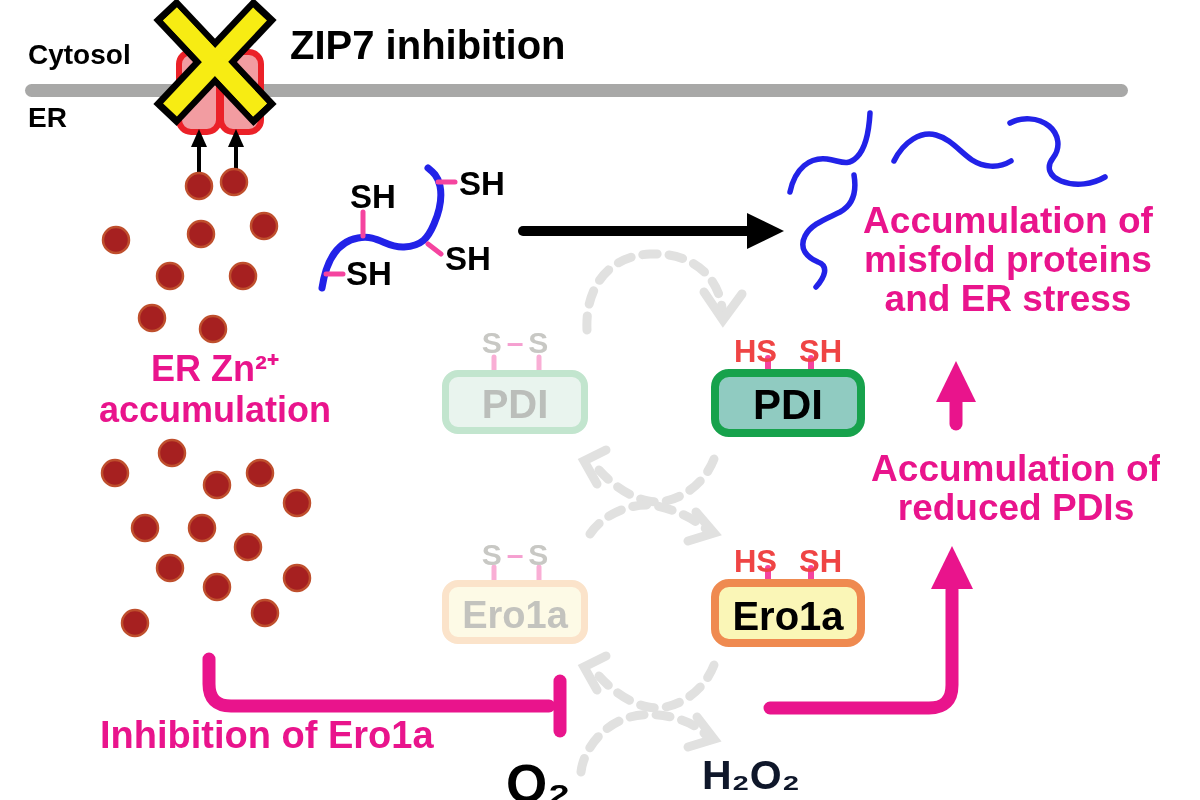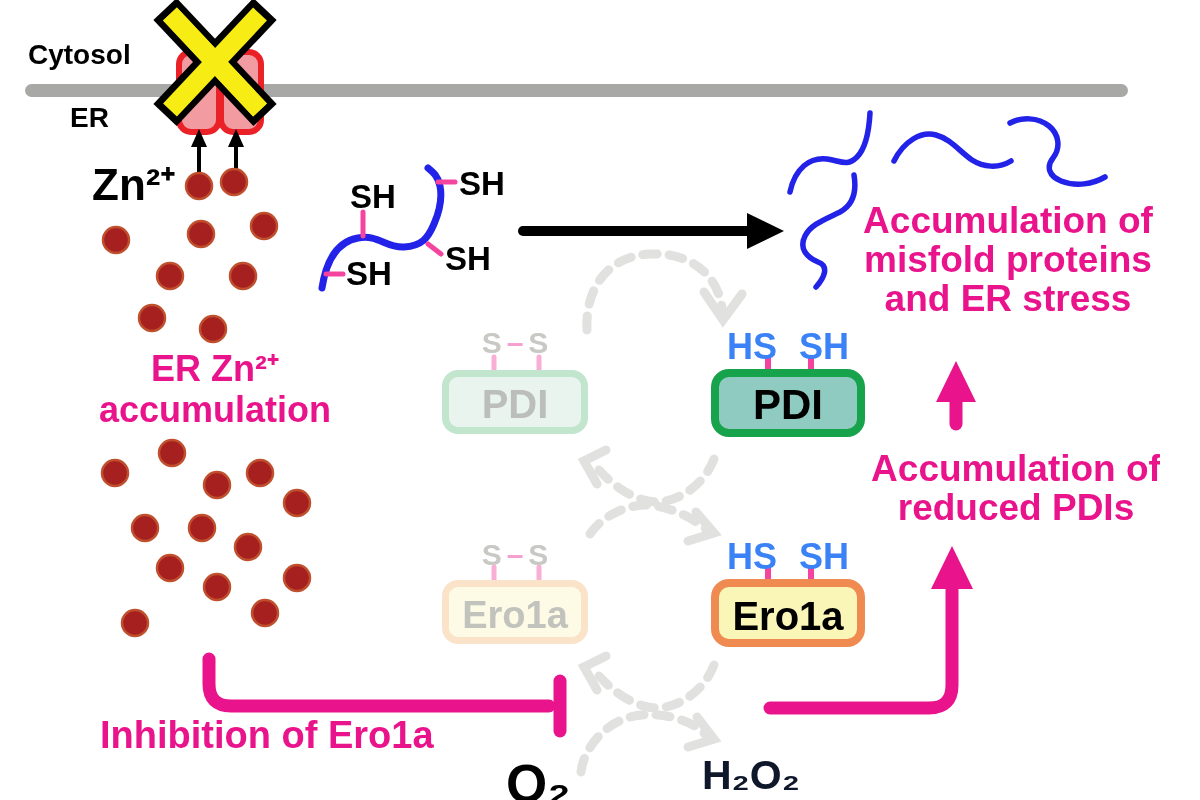--- a/index.html
+++ b/index.html
@@ -12,21 +12,21 @@
   .center{text-align:center;white-space:normal;}
   .pbox{position:absolute;display:flex;align-items:flex-end;justify-content:center;
         box-sizing:border-box;font-weight:bold;}
   .box-faded-pdi{border:7px solid #C2E5CE;background:#E9F4EE;border-radius:16px;color:#BBBEBA;font-size:40px;}
   .box-active-pdi{border:8px solid #17A24C;background:#90CBC1;border-radius:18px;color:#000;font-size:42px;}
   .box-faded-ero{border:7px solid #FBE3CA;background:#FDFAE6;border-radius:16px;color:#C3C3BE;font-size:38px;}
   .box-active-ero{border:8px solid #EF8A50;background:#FAF6B7;border-radius:18px;color:#000;font-size:40px;}
   .thiols{position:absolute;display:flex;justify-content:center;align-items:flex-end;font-weight:bold;}
   .ss{color:#C8C8C4;font-size:30px;}
   .ssdash{color:#F59FD0;font-size:30px;margin:0 5px;}
-  .hs{color:#3b82f6;font-size:36px;}
+  .hs{color:#ef4444;font-size:31px;margin-top:8px;}
   .gap22{gap:22px;}
 </style>
 </head>
 <body>
 
 <div class="stage">
 
   <svg width="1200" height="800" viewBox="0 0 1200 800">
 
     <rect x="25" y="84" width="1103" height="13" rx="6.5" fill="#A8A8A7"></rect>
@@ -134,22 +134,22 @@
       <polygon points="952,546 931,589 973,589" fill="#E9148C"></polygon>
     </g>
 
     <g>
       <line x1="956" y1="424" x2="956" y2="400" stroke="#E9148C" stroke-width="13" stroke-linecap="round"></line>
       <polygon points="956,361 936,402 976,402" fill="#E9148C"></polygon>
     </g>
   </svg>
 
   <div class="t" style="left:28px;top:40px;font-size:28px;">Cytosol</div>
-  <div class="t" style="left:28px;top:103px;font-size:28px;margin-left:42px;">ER</div>
-  <div class="t" style="left:92px;top:162px;font-size:44px;">Zn²⁺</div>
+  <div class="t" style="left:28px;top:103px;font-size:28px;">ER</div>
+  <div class="t" style="left:290px;top:24px;font-size:40px;">ZIP7 inhibition</div>
 
   <div class="t magenta center" style="left:75px;top:348px;width:280px;font-size:36px;line-height:1.14;">
     <div>ER Zn²⁺</div>
     <div>accumulation</div>
   </div>
 
   <div class="t" style="left:350px;top:180px;font-size:33px;">SH</div>
   <div class="t" style="left:459px;top:167px;font-size:33px;">SH</div>
   <div class="t" style="left:445px;top:242px;font-size:33px;">SH</div>
   <div class="t" style="left:346px;top:257px;font-size:33px;">SH</div>

